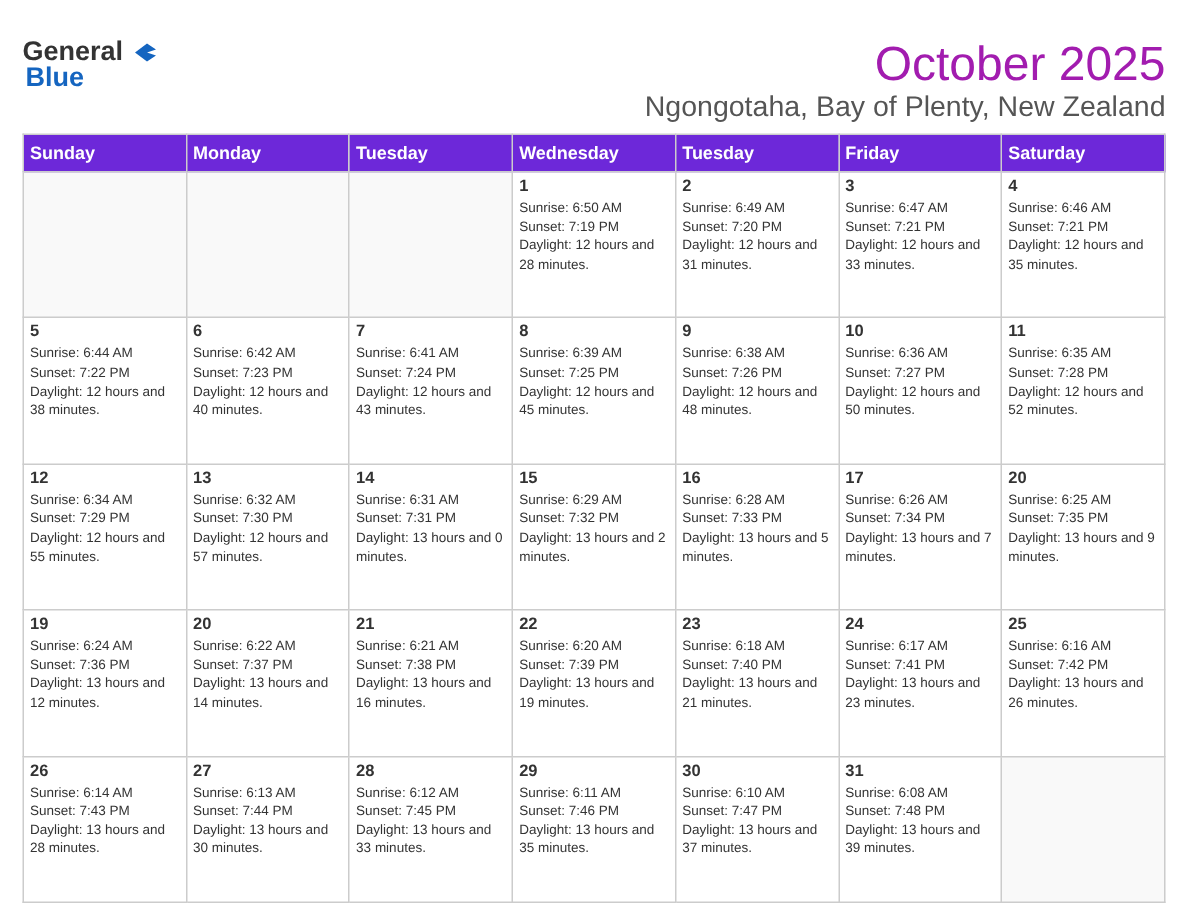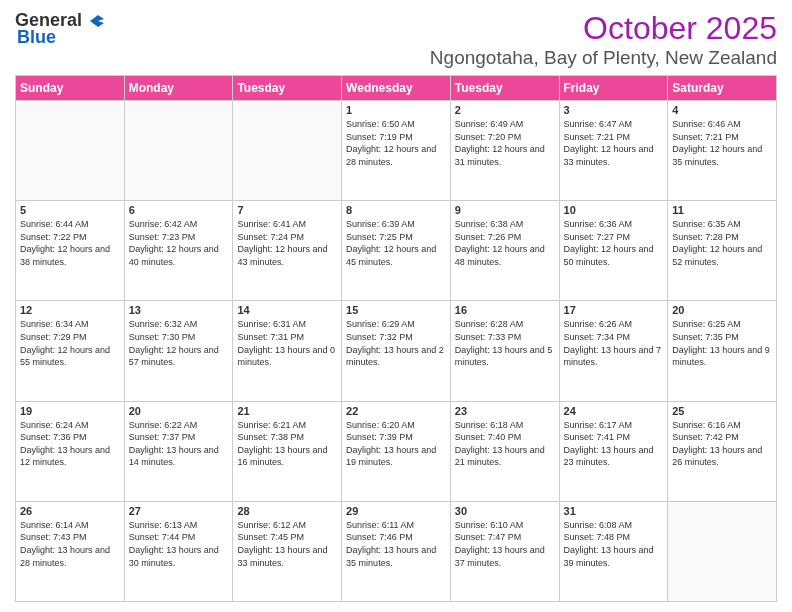--- a/index.html
+++ b/index.html
@@ -6,21 +6,21 @@
     body {
       font-family: Arial, sans-serif;
       background: #fff;
       width: 792px;
       height: 612px;
       overflow: hidden;
     }
     .page {
       width: 792px;
       height: 612px;
-      padding: 10px 15px 10px 15px;
+      padding: 24px 15px 10px 15px;
       display: flex;
       flex-direction: column;
     }
     .header {
       display: flex;
       justify-content: space-between;
       align-items: flex-start;
       margin-bottom: 6px;
     }
     .logo {
@@ -44,21 +44,21 @@
     .subtitle {
       font-size: 19px;
       color: #555;
     }
     .calendar {
       width: 100%;
       border-collapse: collapse;
       flex: 1;
     }
     .calendar thead th {
-      background-color: #ec4899;
+      background-color: #6d28d9;
       color: #fff;
       font-size: 12px;
       padding: 5px 4px;
       text-align: left;
       border: 1px solid #ccc;
       font-weight: bold;
     }
     .calendar tbody td {
       border: 1px solid #ccc;
       vertical-align: top;

